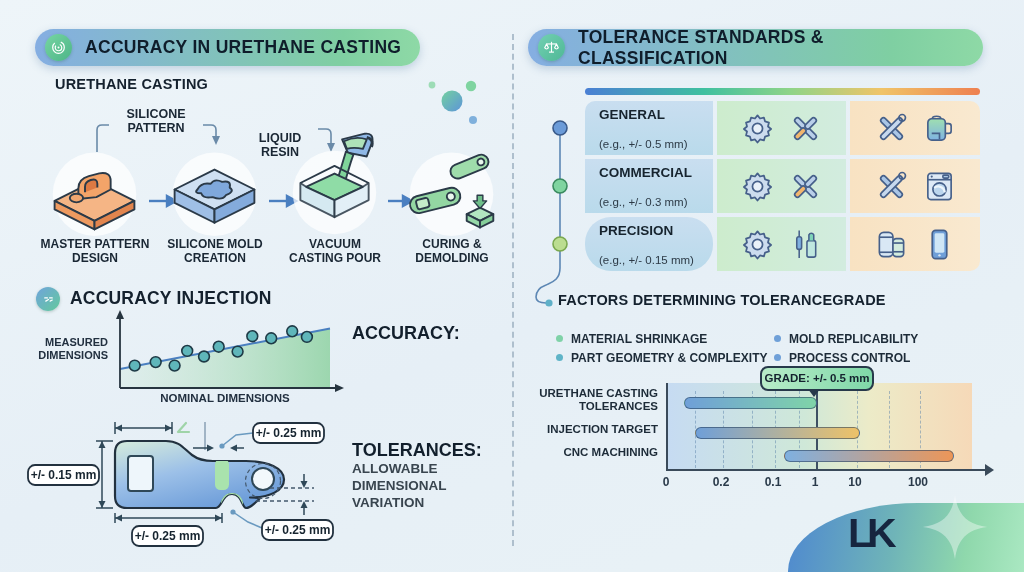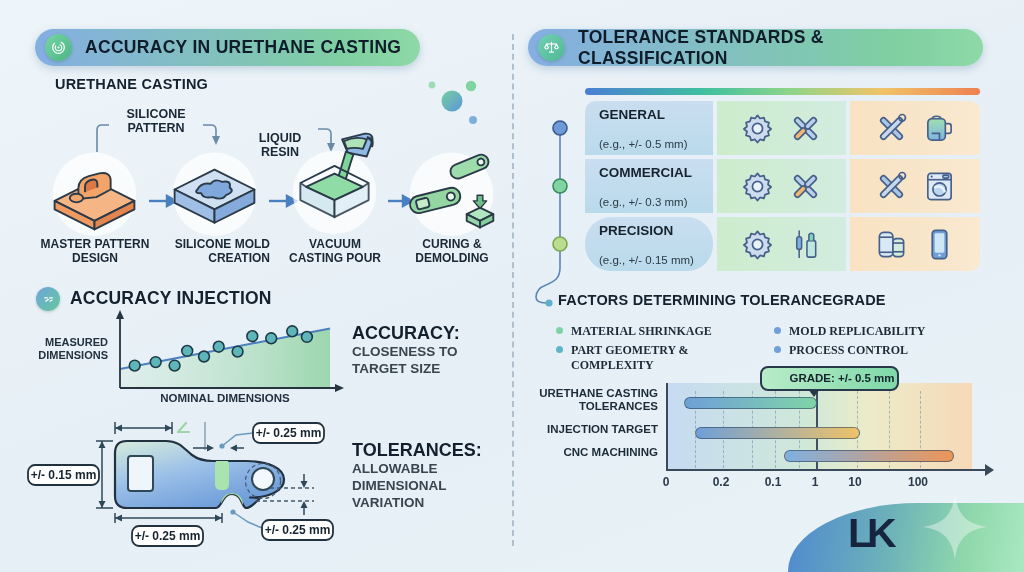--- a/index.html
+++ b/index.html
@@ -217,21 +217,21 @@
       </g>
       <polygon points="66,76 80,69 94,76 80,83" fill="#b2e6c0"></polygon>
       <polygon points="66,76 66,83 80,90 80,83" fill="#96d8a8"></polygon>
       <polygon points="94,76 94,83 80,90 80,83" fill="#85cf9a"></polygon>
       <polygon points="77,56 83,56 83,62 87,62 80,70 73,62 77,62" fill="#6fbf8a" stroke-width="1.5"></polygon>
     </g>
   </svg>
 
   <div class="abs step-label preline" style="left:40px;top:237px;width:110px;">MASTER PATTERN
 DESIGN</div>
-  <div class="abs step-label preline" style="left:160px;top:237px;width:110px;text-align:right;">SILICONE MOLD
+  <div class="abs step-label preline" style="left:160px;top:237px;width:110px;">SILICONE MOLD
 CREATION</div>
   <div class="abs step-label preline" style="left:280px;top:237px;width:110px;">VACUUM
 CASTING POUR</div>
   <div class="abs step-label preline" style="left:397px;top:237px;width:110px;">CURING &amp;
 DEMOLDING</div>
 
   <span class="abs icon-circle" style="left:36px;top:287px;width:24px;height:24px;background:linear-gradient(135deg,#6fa4dc,#64c99c);">
     <svg width="13" height="13" viewBox="0 0 24 24" fill="none" stroke="#fff" stroke-width="2.2" stroke-linecap="round">
       <path d="M5 9 h5 M14 9 h5 M7 15 l5 -3 M15 15 l4 -2"></path>
     </svg>
@@ -267,22 +267,20 @@
         <polygon points="225,76 225,84 234,80" stroke="none"></polygon>
     </g>
   </svg>
 
   <div class="abs axis-label preline" style="left:36px;top:336px;width:72px;font-size:11px;text-align:right;">MEASURED
 DIMENSIONS</div>
   <div class="abs axis-label" style="left:140px;top:392px;width:170px;font-size:11.5px;text-align:center;">NOMINAL DIMENSIONS</div>
 
   <div class="abs" style="left:352px;top:323px;width:140px;">
     <div class="note-head">ACCURACY:</div>
-    <div class="note-body preline">CLOSENESS TO
-TARGET SIZE</div>
   </div>
 
   <svg class="abs" style="left:20px;top:418px;" width="330" height="150" viewBox="0 0 330 150">
     <defs>
       <linearGradient id="partGrad" x1="0" y1="0" x2=".6" y2="1">
         <stop offset="0" stop-color="#d6ecdc"></stop>
           <stop offset=".5" stop-color="#9cc0e8"></stop>
           <stop offset="1" stop-color="#6d9dd9"></stop>
       </linearGradient>
       <clipPath id="partClip">
@@ -438,21 +436,21 @@
             <use href="#icon-cans"></use>
           </svg>
         <svg class="cell-icon">
             <use href="#icon-phone"></use>
           </svg>
       </div>
     </div>
   </div>
 
   <div class="abs sec-title" style="left:558px;top:292px;font-size:14.5px;">FACTORS DETERMINING TOLERANCEGRADE</div>
-  <div class="abs" id="factors-list" style="left:556px;top:324px;width:420px;display:grid;grid-template-columns:218px auto;grid-template-rows:19px 19px;grid-auto-flow:column;font-family:Liberation Serif, serif;">
+  <div class="abs" id="factors-list" style="left:556px;top:332px;width:420px;display:grid;grid-template-columns:218px auto;grid-template-rows:19px 19px;grid-auto-flow:column;">
       <div class="factor-item">
         <span class="factor-dot" style="background: rgb(127, 210, 168);"></span>
         <span>MATERIAL SHRINKAGE</span>
       </div>
       <div class="factor-item">
         <span class="factor-dot" style="background: rgb(95, 180, 200);"></span>
         <span>PART GEOMETRY &amp; COMPLEXITY</span>
       </div>
       <div class="factor-item">
         <span class="factor-dot" style="background: rgb(111, 160, 216);"></span>
@@ -492,21 +490,21 @@
     <div id="bar-ticks">
         <div class="tick" style="left: 666px; top: 475px;">0</div>
         <div class="tick" style="left: 721px; top: 475px;">0.2</div>
         <div class="tick" style="left: 773px; top: 475px;">0.1</div>
         <div class="tick" style="left: 815px; top: 475px;">1</div>
         <div class="tick" style="left: 855px; top: 475px;">10</div>
         <div class="tick" style="left: 918px; top: 475px;">100</div>
       </div>
     <div class="abs" style="left:760px;top:366px;width:110px;height:21px;border:2px solid #27394a;border-radius:8px;
          background:linear-gradient(90deg,#b8ecc8,#7fd8a8);text-align:center;line-height:21px;
-         font-size:11.5px;font-weight:800;color:#14222e;padding-left:25px;">GRADE: +/- 0.5 mm</div>
+         font-size:11.5px;font-weight:800;color:#14222e;">GRADE: +/- 0.5 mm</div>
     <div class="abs" style="left:808px;top:389px;width:0;height:0;border-left:6px solid transparent;border-right:6px solid transparent;border-top:8px solid #27394a;"></div>
   </div>
 
   <div class="abs" style="left:788px;top:503px;width:236px;height:69px;border-top-left-radius:130px 68px;
        background:linear-gradient(100deg,#4e88d0 0%,#6fb4b8 45%,#8fd8ac 75%,#aae8c2 100%);"></div>
   <svg class="abs" style="left:920px;top:492px;" width="70" height="70" viewBox="-26 -26 52 52">
     <path d="M0,-24 C2,-9 9,-2 24,0 C9,2 2,9 0,24 C-2,9 -9,2 -24,0 C-9,-2 -2,-9 0,-24 Z" fill="#ffffff" opacity=".4"></path>
   </svg>
   <div class="abs" style="left:848px;top:510px;font-size:41px;font-weight:900;letter-spacing:-6px;color:#16253f;">LK</div>
 

